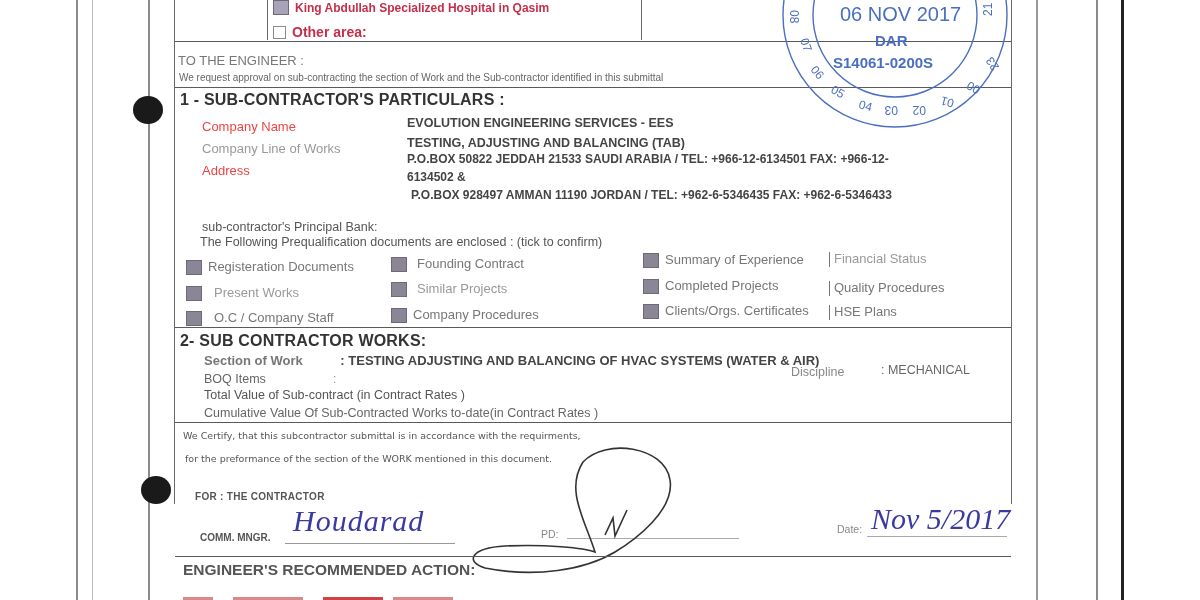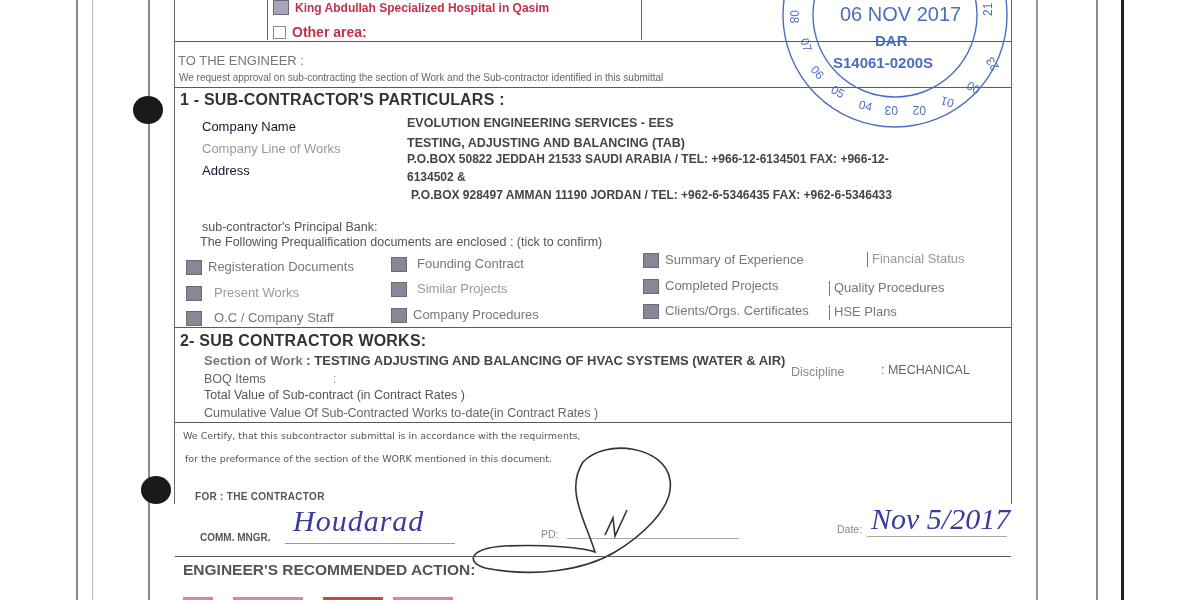--- a/index.html
+++ b/index.html
@@ -19,21 +19,21 @@
   }
   .hline { position:absolute; left:0; right:0; height:0; border-top:1.5px solid #5a5a5a; }
   .abs { position:absolute; white-space:nowrap; }
 
   .chk { display:inline-block; width:14px; height:13px; vertical-align:middle; margin-right:6px;
          background:#8b8696; border:1px solid #6e6878; }
   .chk.empty { background:#fff; border:1px solid #8a8a8a; }
   .chk.light { background:#a8a3b6; }
   .red { color:#c4304a; font-weight:bold; font-size:12px; }
   .hdr { font-weight:bold; font-size:16px; color:#333; letter-spacing:0.2px; }
-  .lbl { font-size:13px; color:#0f172a; }
+  .lbl { font-size:13px; color:#ef4444; }
   .val { font-size:12.5px; color:#444; font-weight:bold; }
   .small { font-size:10px; color:#666; }
   .doc { font-size:13px; color:#777; }
   .sep { display:inline-block; width:1px; height:15px; background:#777; vertical-align:middle; margin-right:4px; }
   .cert { font-family:"DejaVu Sans", sans-serif; font-size:9.5px; color:#555; }
   .hand { font-family:"Liberation Serif", serif; font-style:italic; color:#3a3aa0; }
 
   .stamp { position:absolute; left:780px; top:-70px; width:230px; height:205px; }
 </style>
 </head>
@@ -76,38 +76,38 @@
   <div class="abs val" style="left:232px;top:152px;font-size:12px;">P.O.BOX 50822 JEDDAH 21533 SAUDI ARABIA / TEL: +966-12-6134501 FAX: +966-12-</div>
   <div class="abs val" style="left:232px;top:170px;font-size:12px;">6134502 &amp;</div>
   <div class="abs val" style="left:236px;top:188px;font-size:12px;">P.O.BOX 928497 AMMAN 11190 JORDAN / TEL: +962-6-5346435 FAX: +962-6-5346433</div>
 
   <div class="abs" style="left:27px;top:220px;font-size:12.5px;color:#555;">sub-contractor's Principal Bank:</div>
   <div class="abs" style="left:25px;top:235px;font-size:12.5px;color:#555;">The Following Prequalification documents are enclosed : (tick to confirm)</div>
 
   <div class="abs doc" style="left:11px;top:259px;"><span class="chk"></span><span>Registeration Documents</span></div>
   <div class="abs doc" style="left:216px;top:256px;"><span class="chk" style="margin-right:10px;"></span><span>Founding Contract</span></div>
   <div class="abs doc" style="left:468px;top:252px;"><span class="chk"></span><span>Summary of Experience</span></div>
-  <div class="abs doc" style="left:692px;top:251px;"><span class="sep"></span><span style="color:#999;">Financial Status</span></div>
+  <div class="abs doc" style="left:654px;top:251px;"><span class="sep"></span><span style="color:#999;">Financial Status</span></div>
 
   <div class="abs doc" style="left:11px;top:285px;"><span class="chk" style="margin-right:12px;"></span><span style="color:#999;">Present Works</span></div>
   <div class="abs doc" style="left:216px;top:281px;"><span class="chk" style="margin-right:10px;"></span><span style="color:#999;">Similar Projects</span></div>
   <div class="abs doc" style="left:468px;top:278px;"><span class="chk"></span><span>Completed Projects</span></div>
   <div class="abs doc" style="left:654px;top:280px;"><span class="sep"></span><span>Quality Procedures</span></div>
 
   <div class="abs doc" style="left:11px;top:310px;"><span class="chk" style="margin-right:12px;"></span><span>O.C / Company Staff</span></div>
   <div class="abs doc" style="left:216px;top:307px;"><span class="chk"></span><span>Company Procedures</span></div>
   <div class="abs doc" style="left:468px;top:303px;"><span class="chk"></span><span>Clients/Orgs. Certificates</span></div>
   <div class="abs doc" style="left:654px;top:304px;"><span class="sep"></span><span>HSE Plans</span></div>
 
   <div class="hline" style="top:327px;"></div>
 
   <div class="abs hdr" style="left:5px;top:332px;">2- SUB CONTRACTOR WORKS:</div>
   <div class="abs" style="left:29px;top:353px;font-size:13px;">
     <span style="font-weight:bold;color:#777;">Section of Work</span>
-    <span style="font-weight:bold;color:#444;">: TESTING ADJUSTING AND BALANCING OF HVAC SYSTEMS (WATER &amp; AIR)</span>
+    <span style="font-weight:bold;color:#444;margin-left:34px;">: TESTING ADJUSTING AND BALANCING OF HVAC SYSTEMS (WATER &amp; AIR)</span>
   </div>
   <div class="abs" style="left:29px;top:372px;font-size:12.5px;color:#666;">BOQ Items</div>
   <div class="abs" style="left:158px;top:372px;font-size:12px;color:#999;">:</div>
   <div class="abs" style="left:616px;top:365px;font-size:12.5px;color:#888;">Discipline</div>
   <div class="abs" style="left:706px;top:363px;font-size:12.5px;color:#666;">: MECHANICAL</div>
   <div class="abs" style="left:29px;top:388px;font-size:12.5px;color:#555;">Total Value of Sub-contract (in Contract Rates )</div>
   <div class="abs" style="left:29px;top:406px;font-size:12.5px;color:#666;">Cumulative Value Of Sub-Contracted Works to-date(in Contract Rates )</div>
 
   <div class="hline" style="top:422px;"></div>
 

